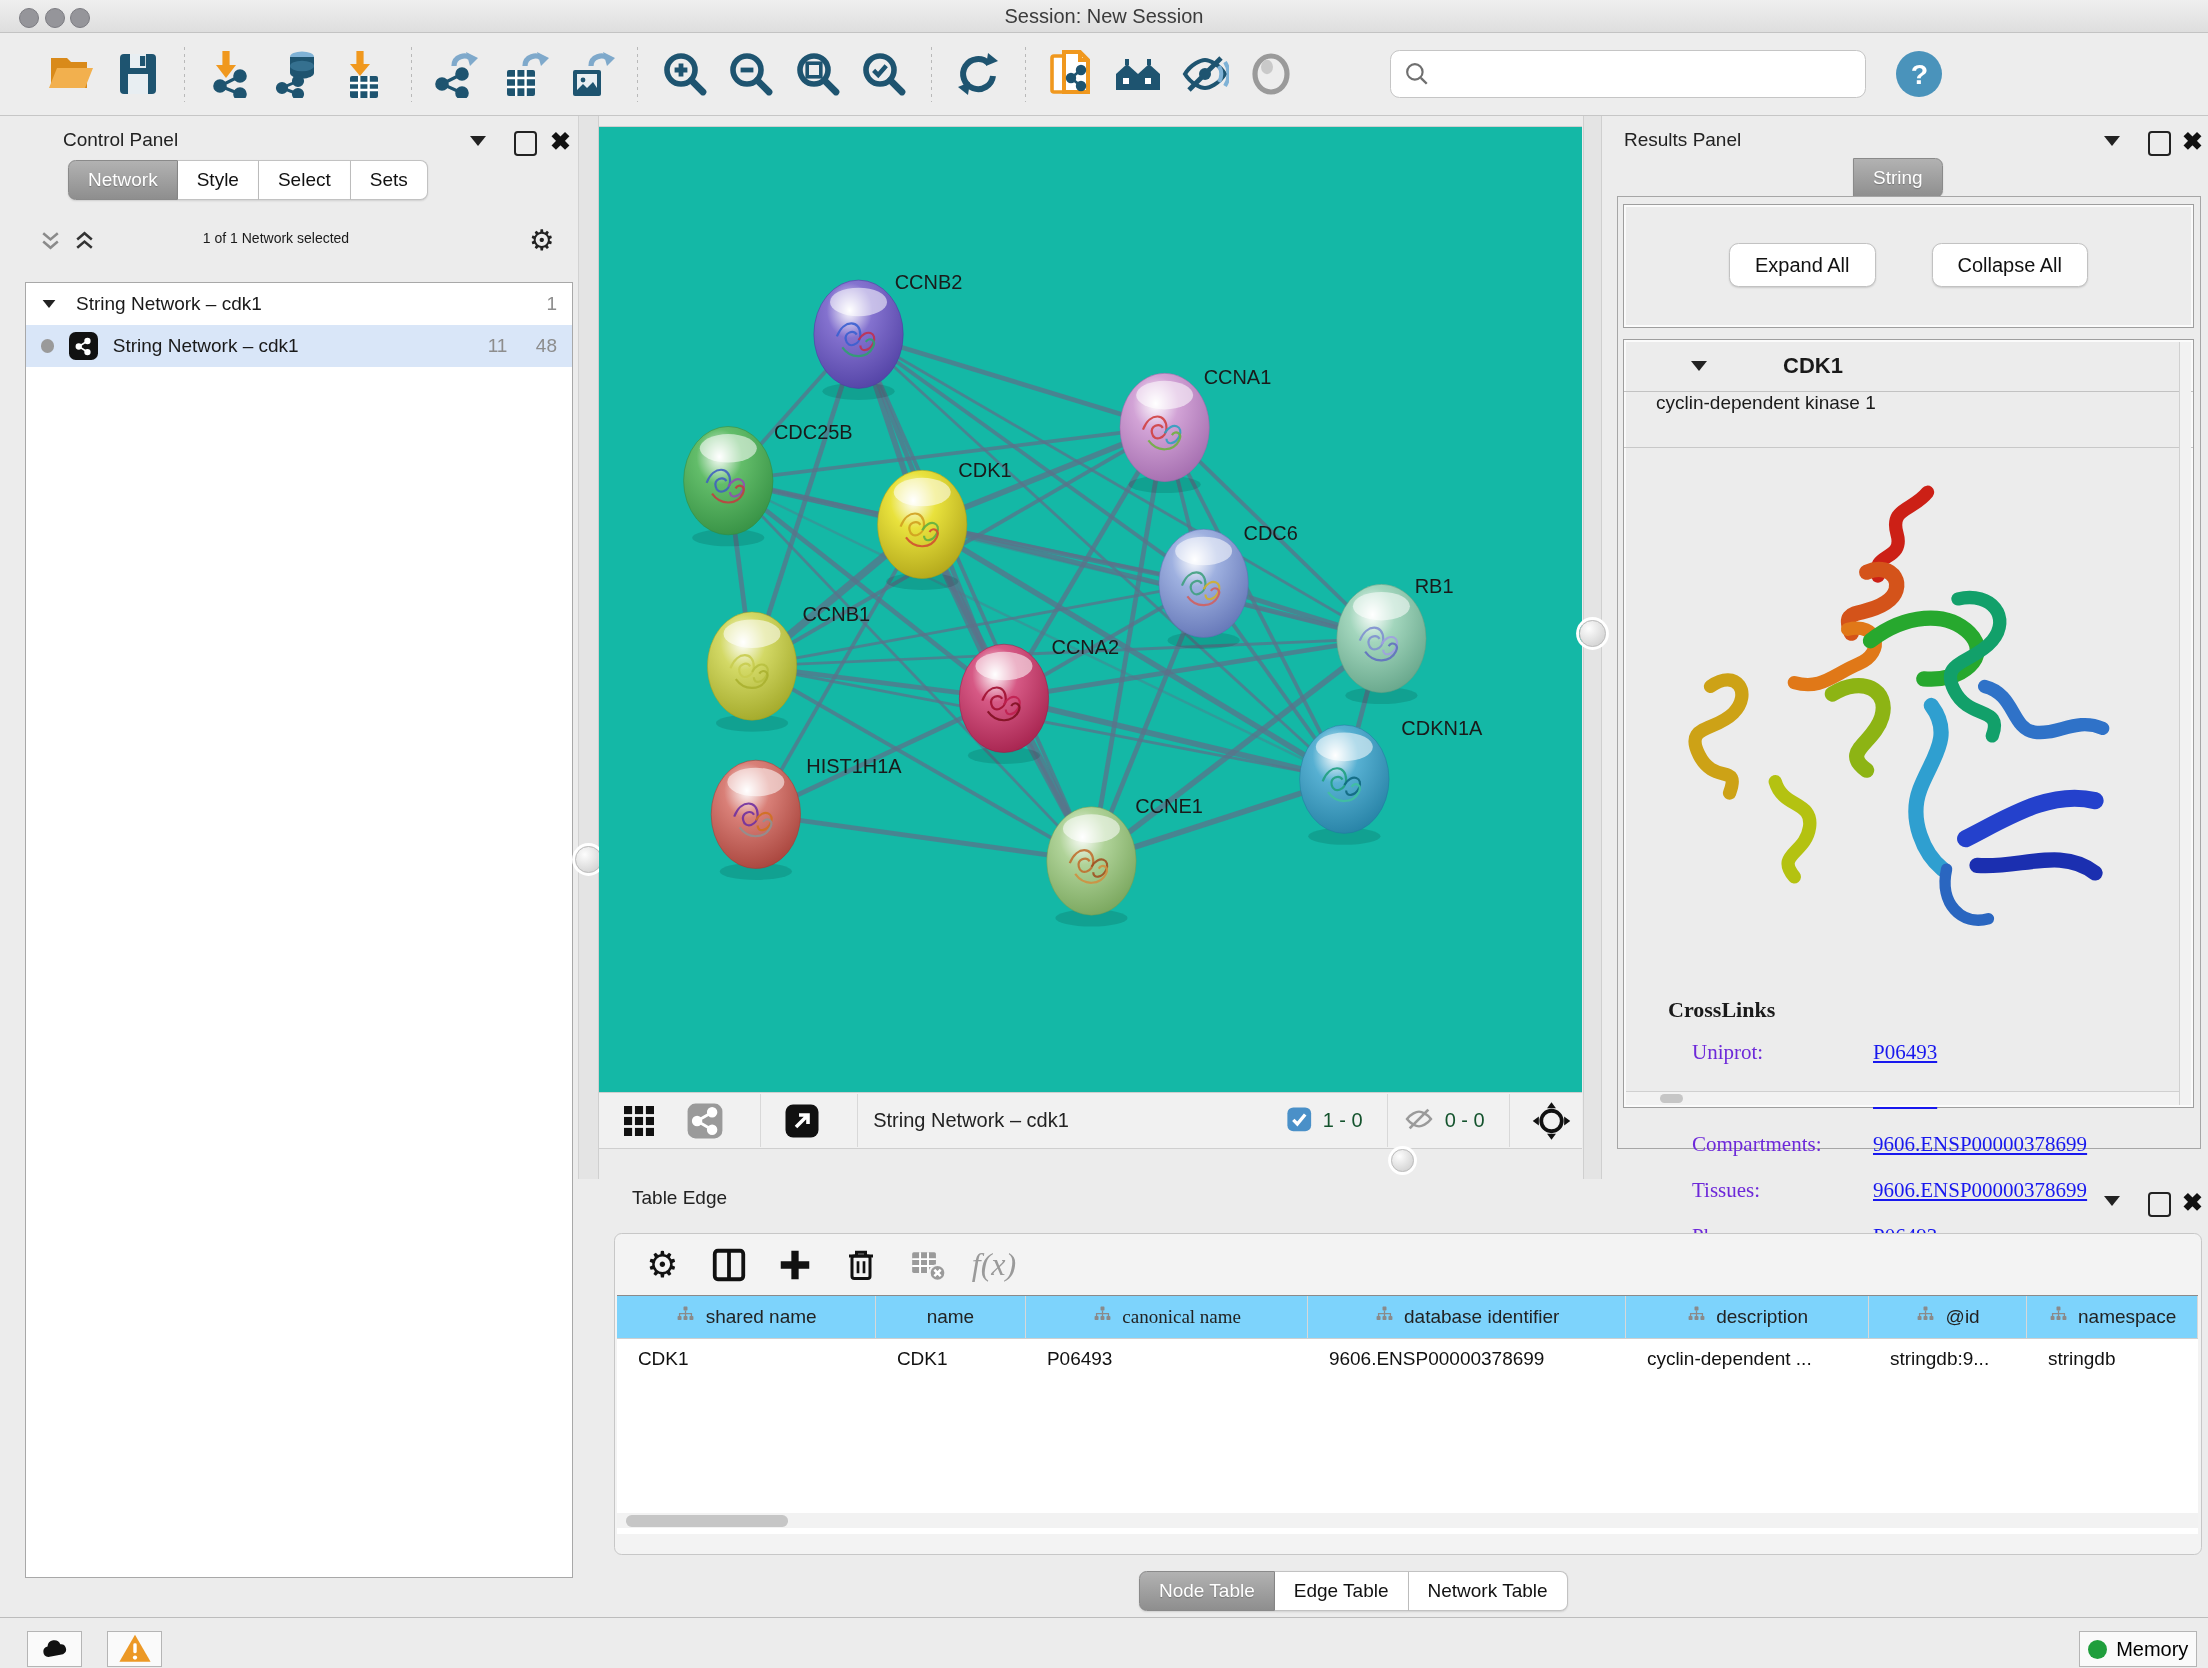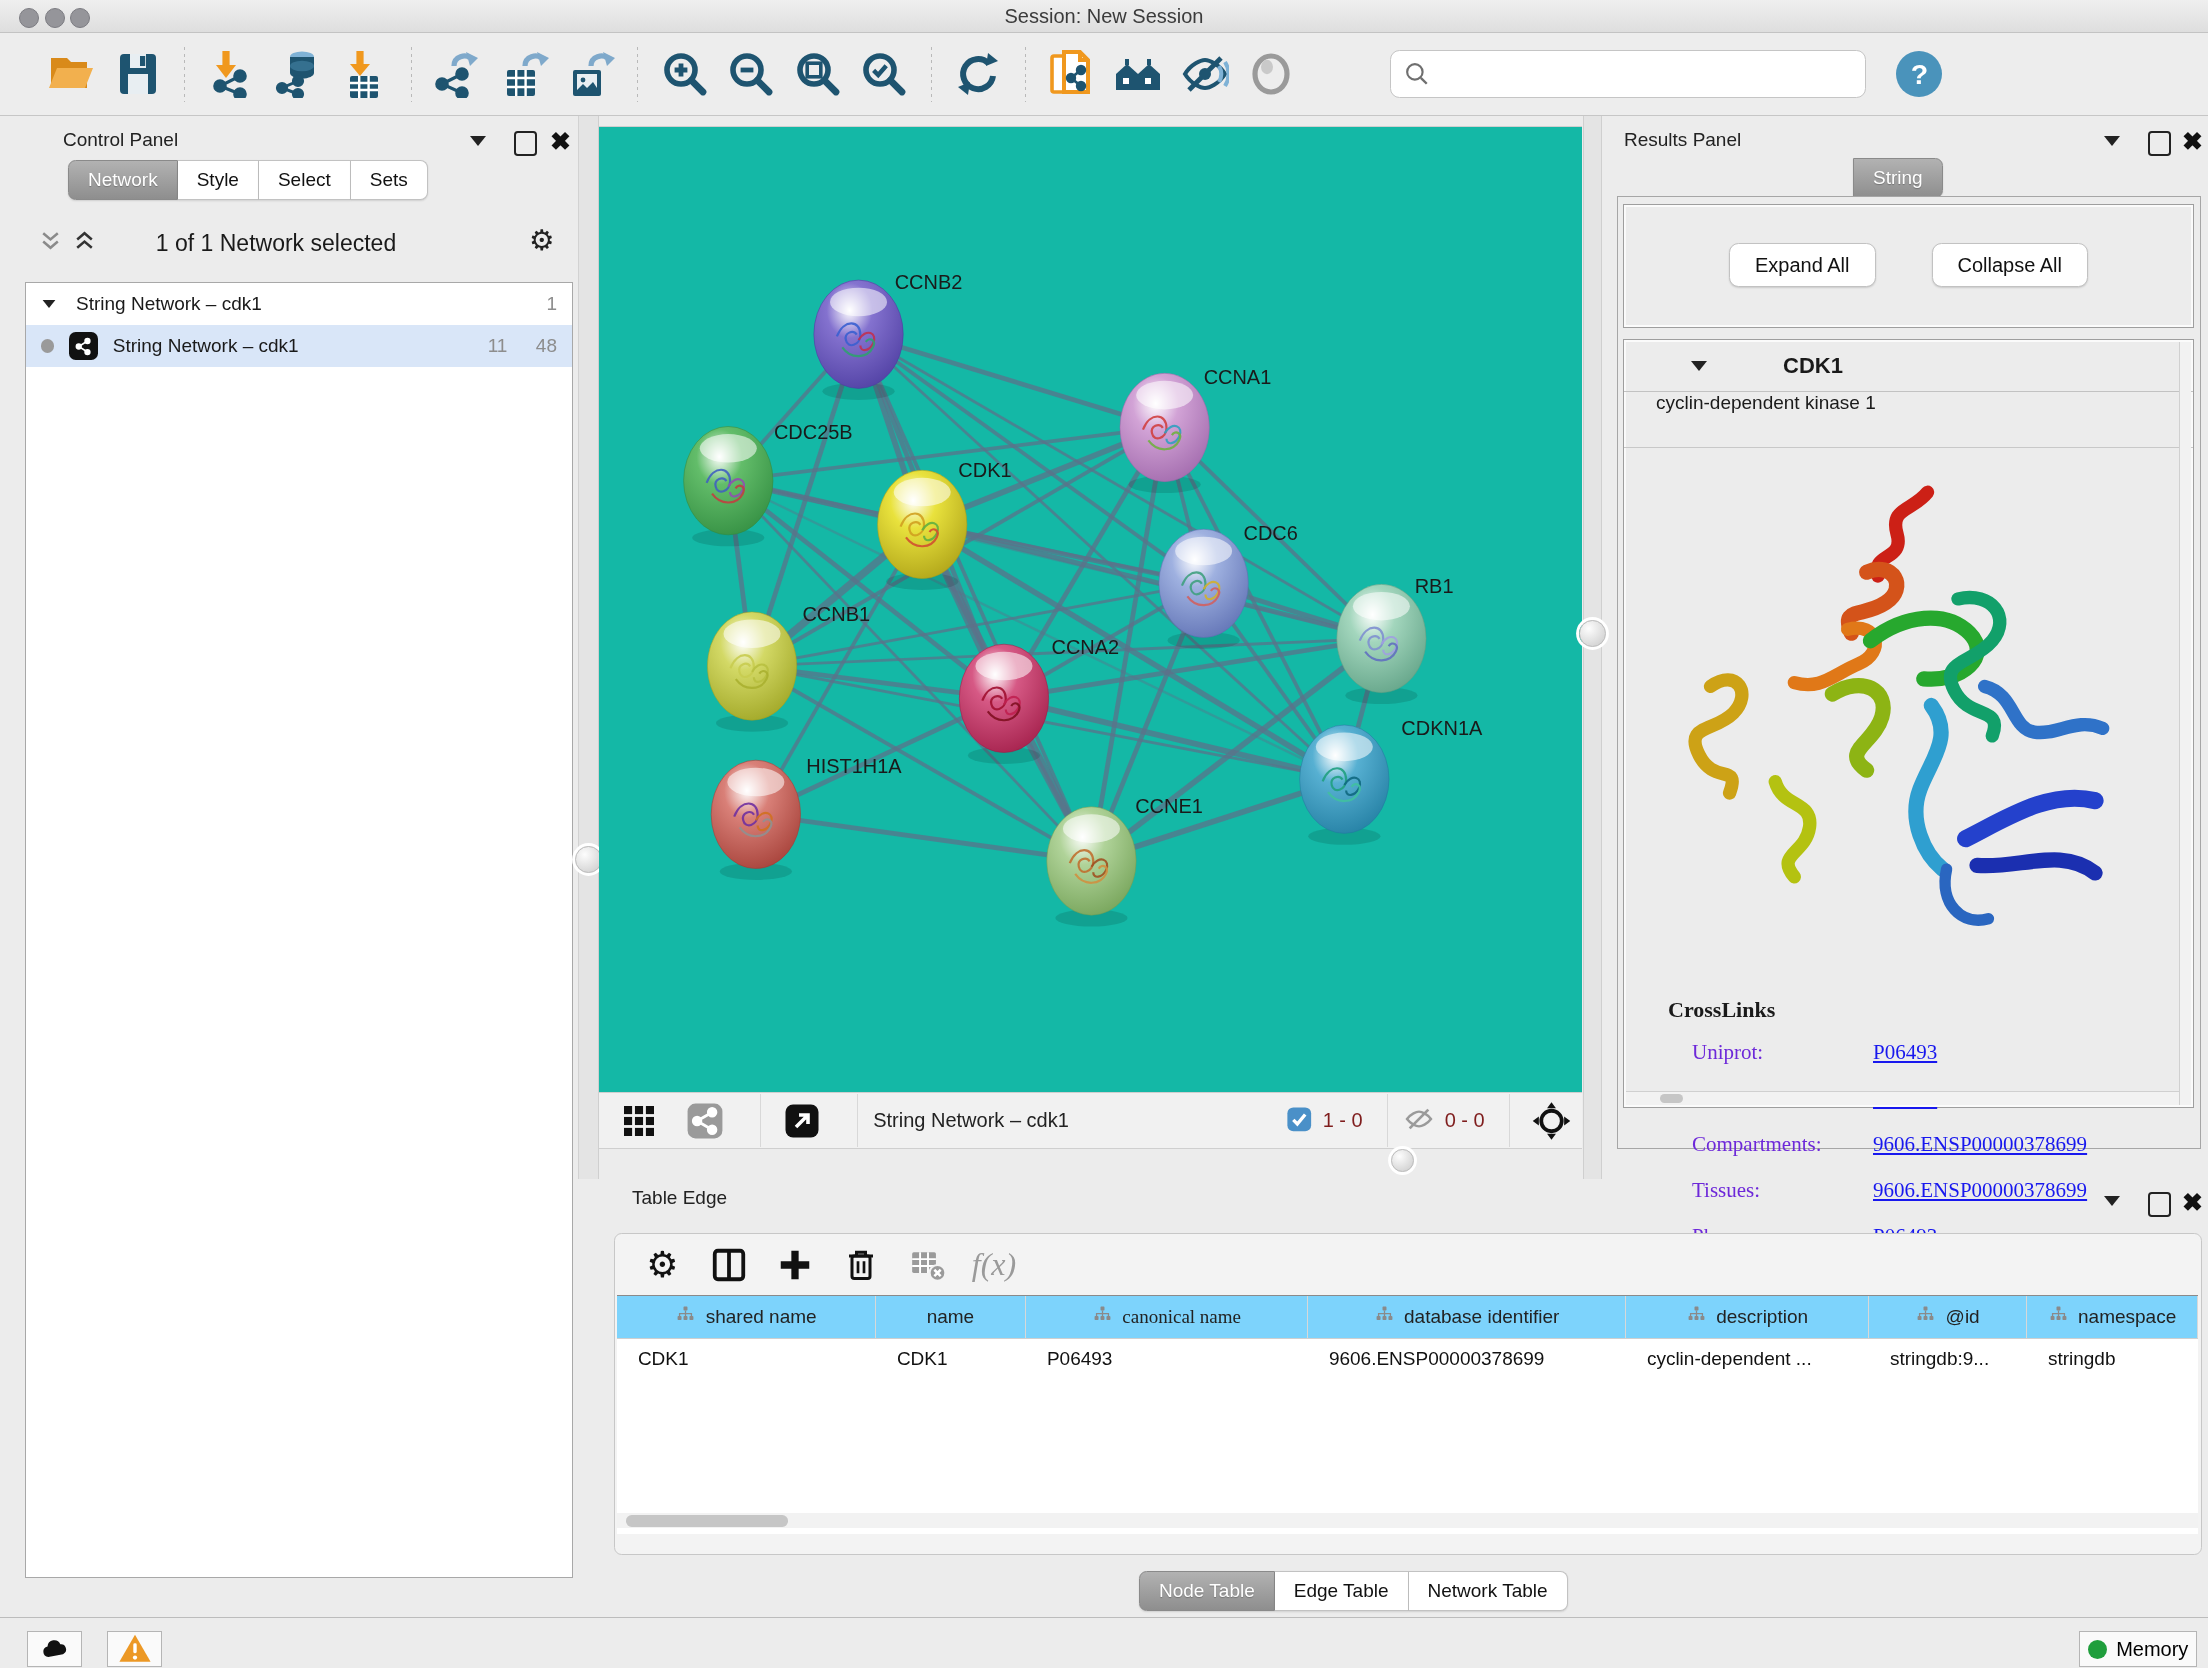--- a/index.html
+++ b/index.html
@@ -48,21 +48,21 @@
   .tree-row.sel{background:#d9e6f8;}
   .cnt{color:#8d8d8d;}
   .share-badge{width:28.5px;height:28.5px;border-radius:6.7px;background:#111;display:flex;align-items:center;justify-content:center;}
   .gray-dot{width:13.3px;height:13.3px;border-radius:50%;background:#9a9a9a;}
   
   #canvas{left:599px;top:126px;width:983px;height:965px;background:#14b8a6;border-top:1px solid #cfcfcf;}
   #canvas-toolbar{left:599px;top:1092px;width:983px;height:55px;background:#f1f1f1;
     border-top:1px solid #cfcfcf;border-bottom:1px solid #cfcfcf;display:flex;align-items:center;}
   .ct-sep{width:1px;height:53px;background:#d8d8d8;margin:0 15px;}
   .ct-label{font-size:20px;color:#222;}
-  .ct-count{font-size:20px;color:#7f1d1d;margin:0 9.5px;}
+  .ct-count{font-size:20px;color:#14532d;margin:0 9.5px;}
   .splitter-handle{width:25px;height:25px;border-radius:50%;
     background:radial-gradient(circle at 35% 30%,#fdfdfd,#c9c9c9);border:1px solid #bdbdbd;
     box-shadow:0 0 0 2.9px #fff;}
   
   #results-outer{left:1617px;top:196px;width:582px;height:951px;border:1.9px solid #a6a6a6;background:#ececec;}
   .sunken{border:1px solid #9e9e9e;box-shadow:inset 0 0 0 1.9px #fbfbfb;background:#ececec;}
   #expand-box{left:1623px;top:204px;width:569px;height:122px;}
   .res-btn{height:44px;border:1px solid #c2c2c2;border-radius:9.5px;background:#fff;
     font-size:20px;color:#111;box-shadow:0 1px 1.9px rgba(0,0,0,.15);padding:0 25px;}
   #cdk1-box{left:1623px;top:339px;width:569px;height:767px;}
@@ -291,21 +291,21 @@
 <div class="abs" style="left:38px;top:228px">
   <svg width="25" height="25" viewBox="0 0 24 24">
       <path d="M5 5l7 6 7-6M5 13l7 6 7-6" stroke="#8a8a8a" stroke-width="2.4" fill="none"></path>
     </svg>
 </div>
 <div class="abs" style="left:72px;top:228px">
   <svg width="25" height="25" viewBox="0 0 24 24">
       <path d="M5 11l7-6 7 6M5 19l7-6 7 6" stroke="#333" stroke-width="2.4" fill="none"></path>
     </svg>
 </div>
-<div class="abs" style="left:57px;top:230px;width:438px;text-align:center;font-size:23px">1 of 1 Network selected</div>
+<div class="abs" style="left:57px;top:230px;width:438px;text-align:center;font-size:14px">1 of 1 Network selected</div>
 <div class="abs" style="left:529px;top:224px;font-size:28.5px;color:#222">⚙</div>
 
 <div id="tree-box" class="abs">
   <div class="tree-row">
     <span style="margin-left:15px">
         <span class="caret-down" style="transform:scale(.8);display:block"></span>
       </span>
     <span style="margin-left:19px">String Network – cdk1</span>
     <span class="cnt" style="margin-left:auto;margin-right:15px">1</span>
   </div>

